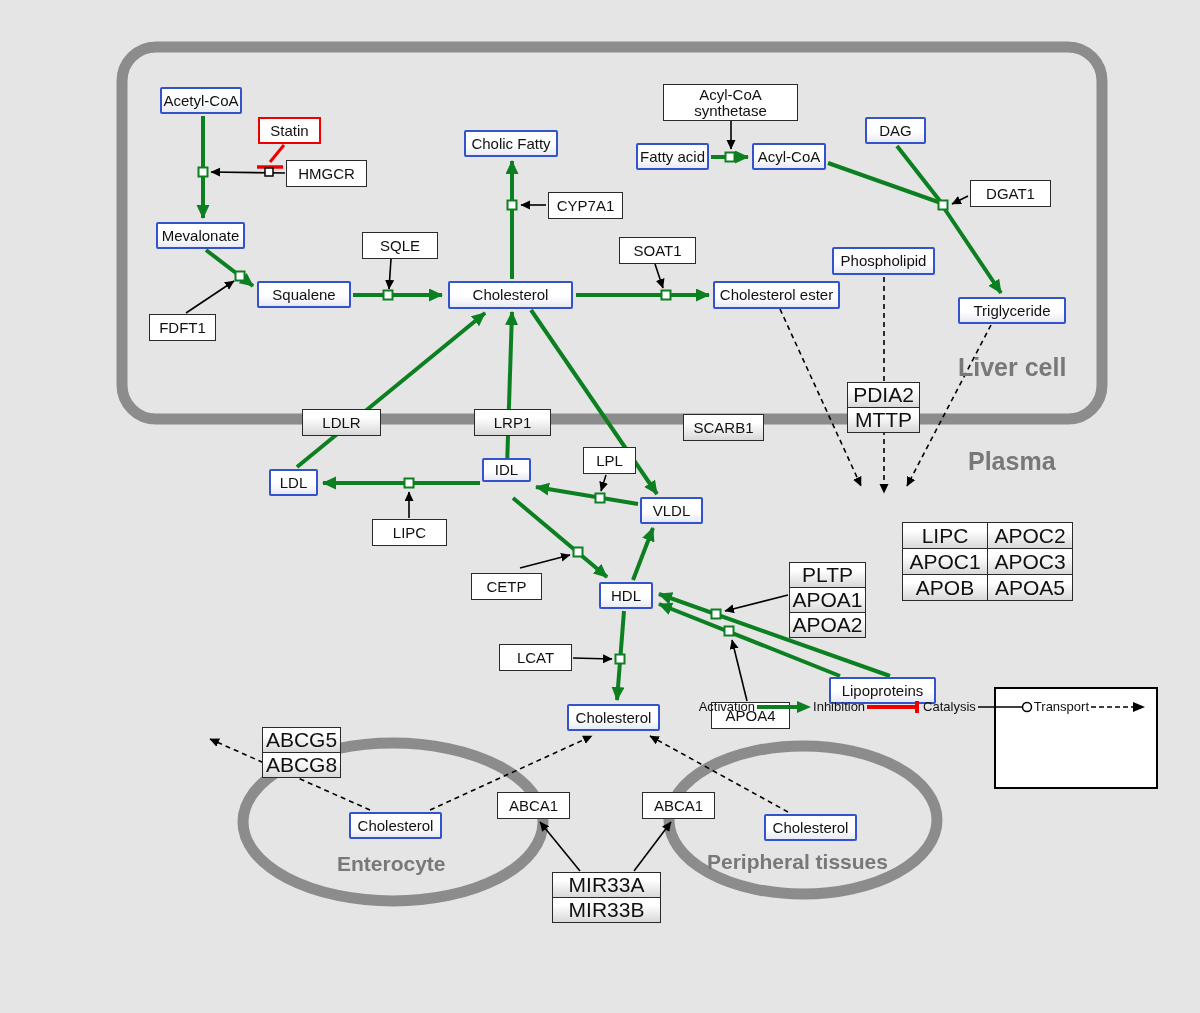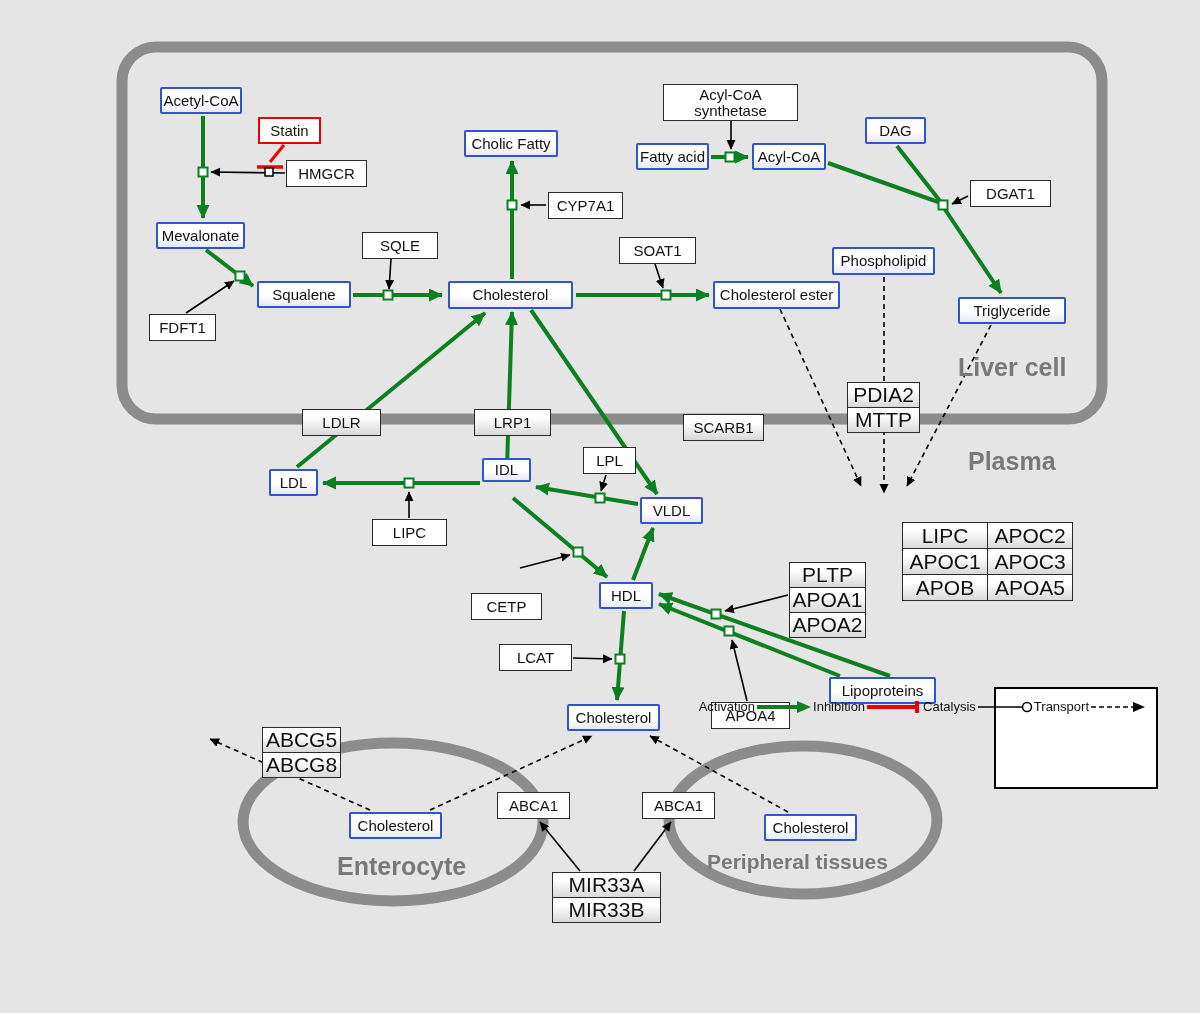--- a/index.html
+++ b/index.html
@@ -139,21 +139,21 @@
 
   <div class="node enz" style="left:286px;top:160px;width:81px;height:27px">HMGCR</div>
   <div class="node enz" style="left:548px;top:192px;width:75px;height:27px">CYP7A1</div>
   <div class="node enz" style="left:362px;top:232px;width:76px;height:27px">SQLE</div>
   <div class="node enz" style="left:149px;top:314px;width:67px;height:27px">FDFT1</div>
   <div class="node enz" style="left:619px;top:237px;width:77px;height:27px">SOAT1</div>
   <div class="node enz" style="left:663px;top:84px;width:135px;height:37px">Acyl-CoA synthetase</div>
   <div class="node enz" style="left:970px;top:180px;width:81px;height:27px">DGAT1</div>
   <div class="node enz" style="left:372px;top:519px;width:75px;height:27px">LIPC</div>
   <div class="node enz" style="left:583px;top:447px;width:53px;height:27px">LPL</div>
-  <div class="node enz" style="left:471px;top:593px;width:71px;height:27px">CETP</div>
+  <div class="node enz" style="left:471px;top:573px;width:71px;height:27px">CETP</div>
   <div class="node enz" style="left:499px;top:644px;width:73px;height:27px">LCAT</div>
   <div class="node enz" style="left:711px;top:702px;width:79px;height:27px">APOA4</div>
   <div class="node enz" style="left:497px;top:792px;width:73px;height:27px">ABCA1</div>
   <div class="node enz" style="left:642px;top:792px;width:73px;height:27px">ABCA1</div>
 
   <div class="node grad" style="left:302px;top:409px;width:79px;height:27px">LDLR</div>
   <div class="node grad" style="left:474px;top:409px;width:77px;height:27px">LRP1</div>
   <div class="node grad" style="left:683px;top:414px;width:81px;height:27px">SCARB1</div>
 
   <div class="stack" style="left:847px;top:382px">
@@ -181,21 +181,21 @@
     <div class="cell">LIPC</div>
     <div class="cell">APOC2</div>
     <div class="cell">APOC1</div>
     <div class="cell">APOC3</div>
     <div class="cell">APOB</div>
     <div class="cell">APOA5</div>
   </div>
 
   <div class="comp-label" style="left:958px;top:353px;font-size:25px">Liver cell</div>
   <div class="comp-label" style="left:968px;top:447px;font-size:25px">Plasma</div>
-  <div class="comp-label" style="left:337px;top:852px;font-size:25px">Enterocyte</div>
+  <div class="comp-label" style="left:337px;top:852px;font-size:21px">Enterocyte</div>
   <div class="comp-label" style="left:707px;top:850px;font-size:21px">Peripheral tissues</div>
 
   <div class="legend" style="left:994px;top:687px;width:164px;height:102px">
     <div class="legend-row">
       <span class="legend-label">Activation</span>
       <svg width="58" height="16">
         <line x1="2" y1="8" x2="42" y2="8" stroke="#0c8021" stroke-width="4"></line>
         <path d="M42,2 L56,8 L42,14 Z" fill="#0c8021"></path>
       </svg>
     </div>

